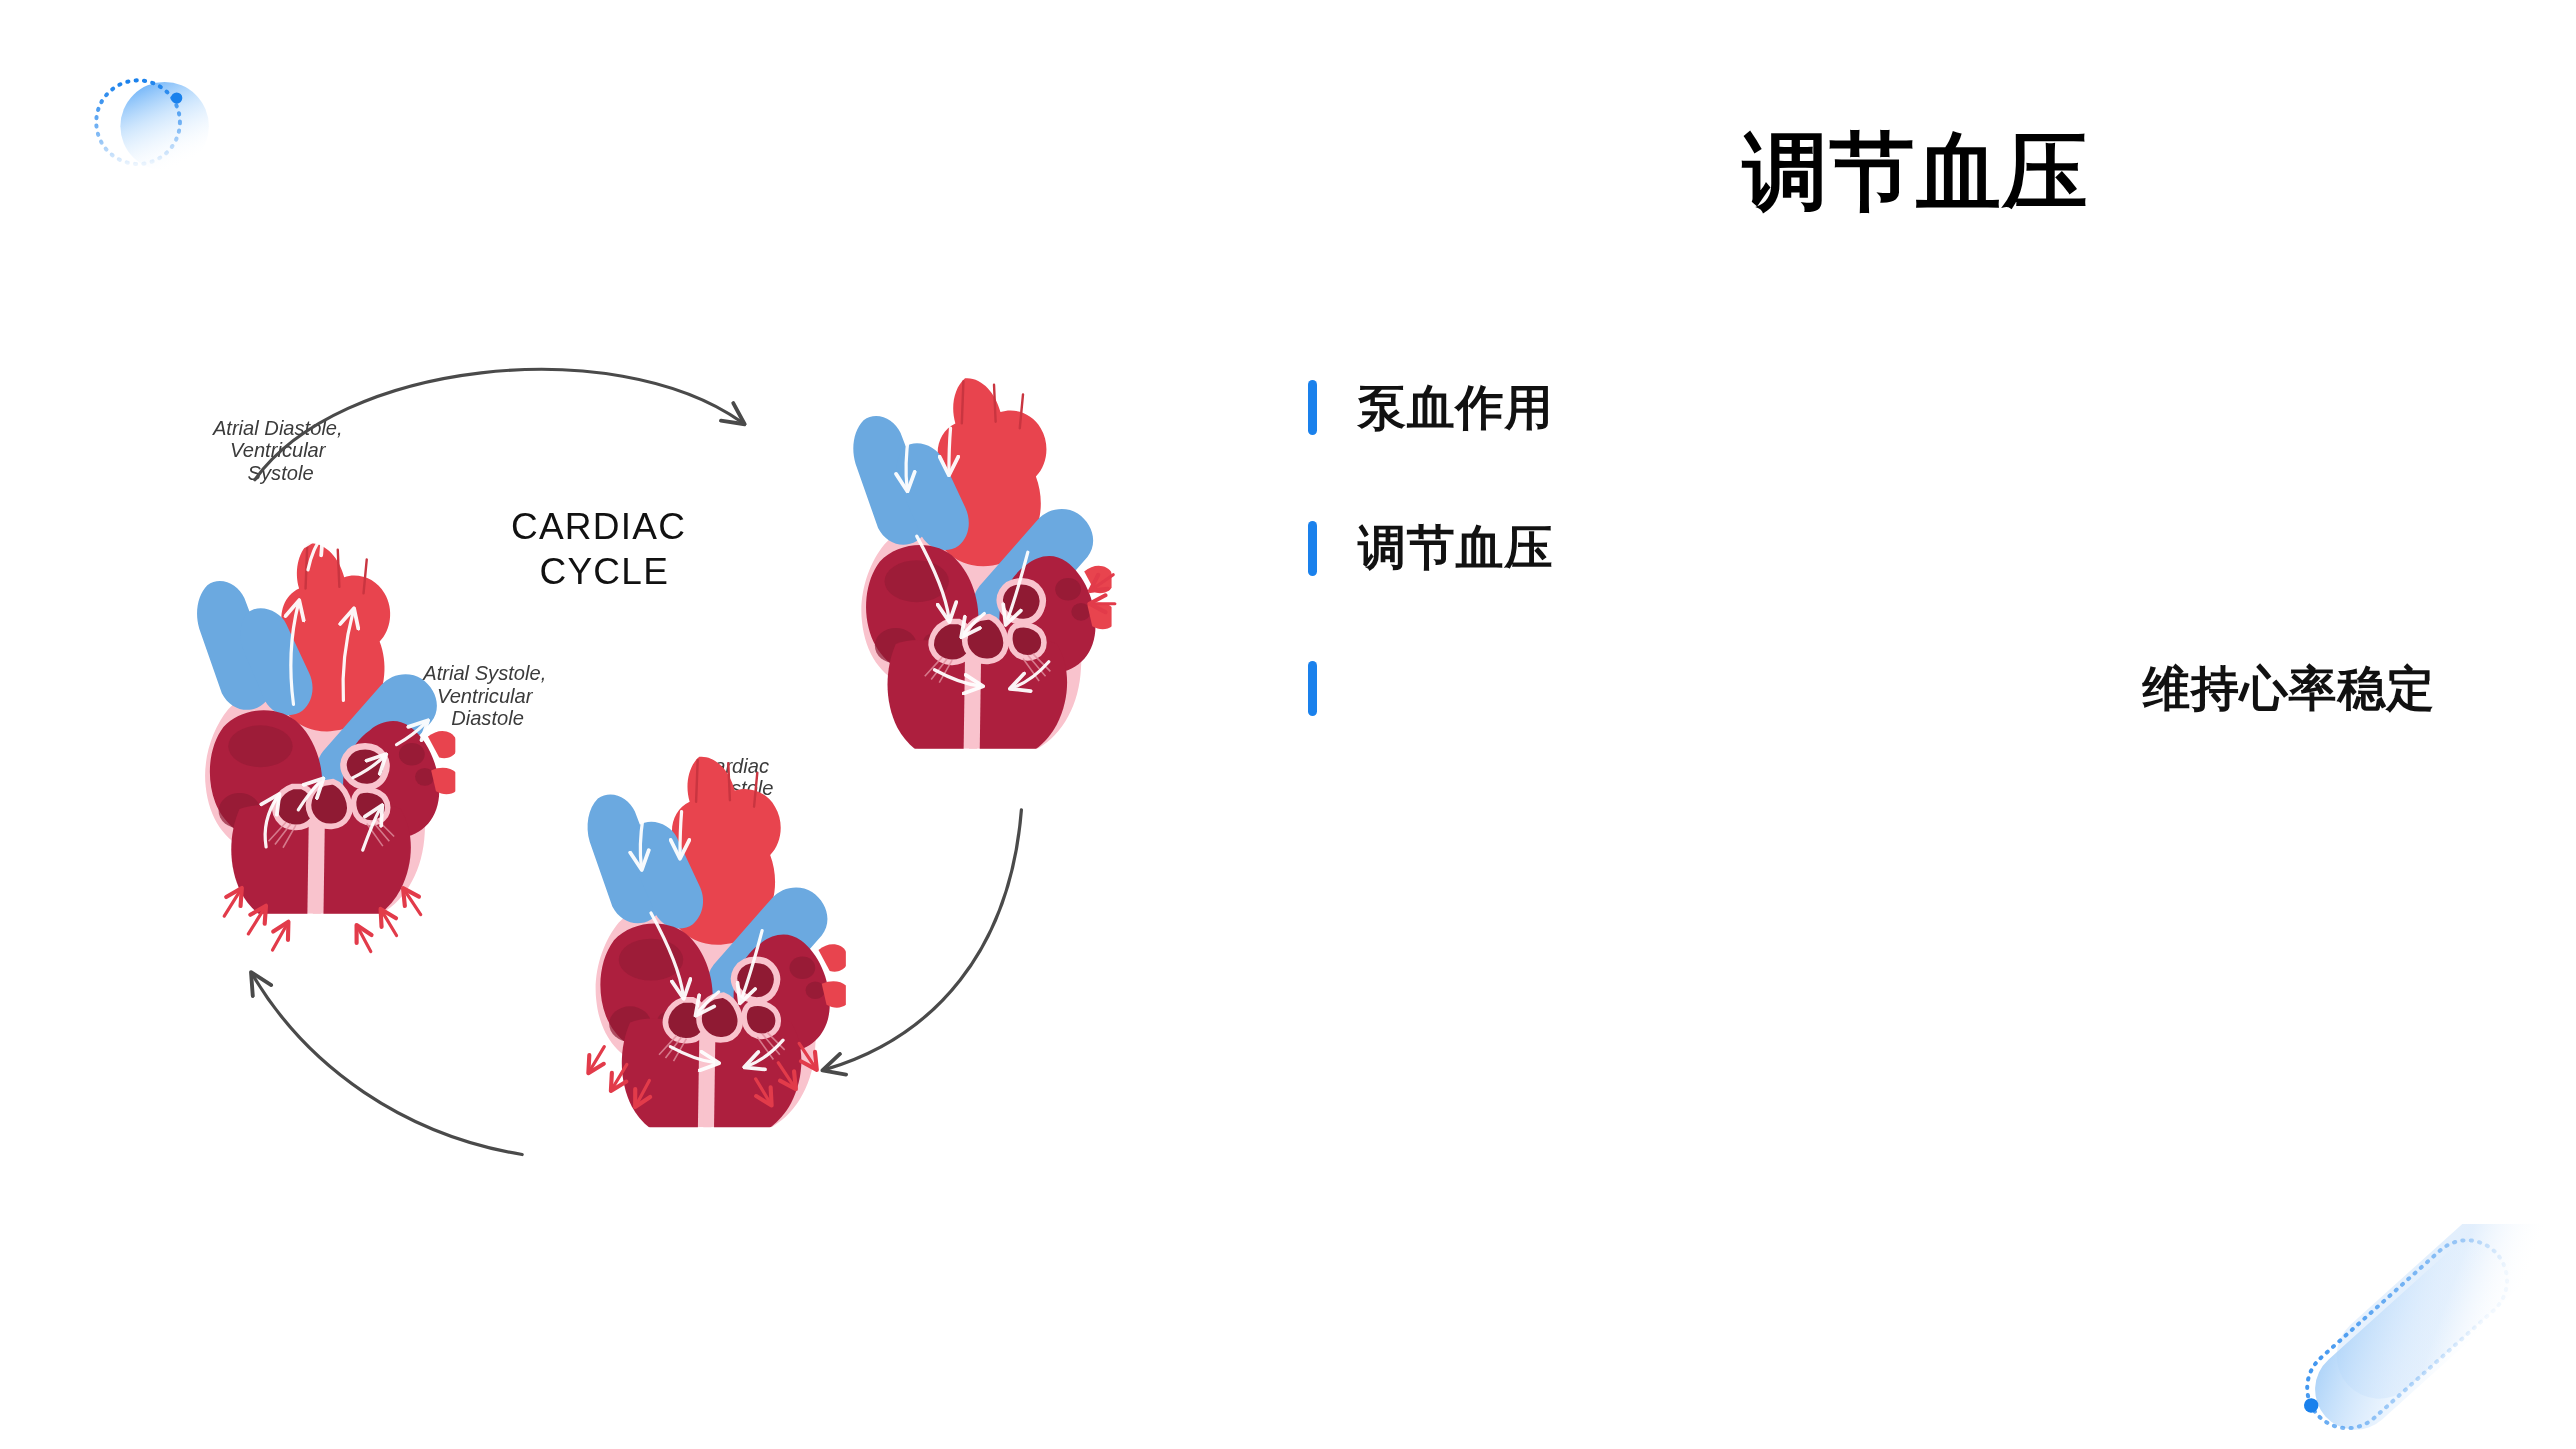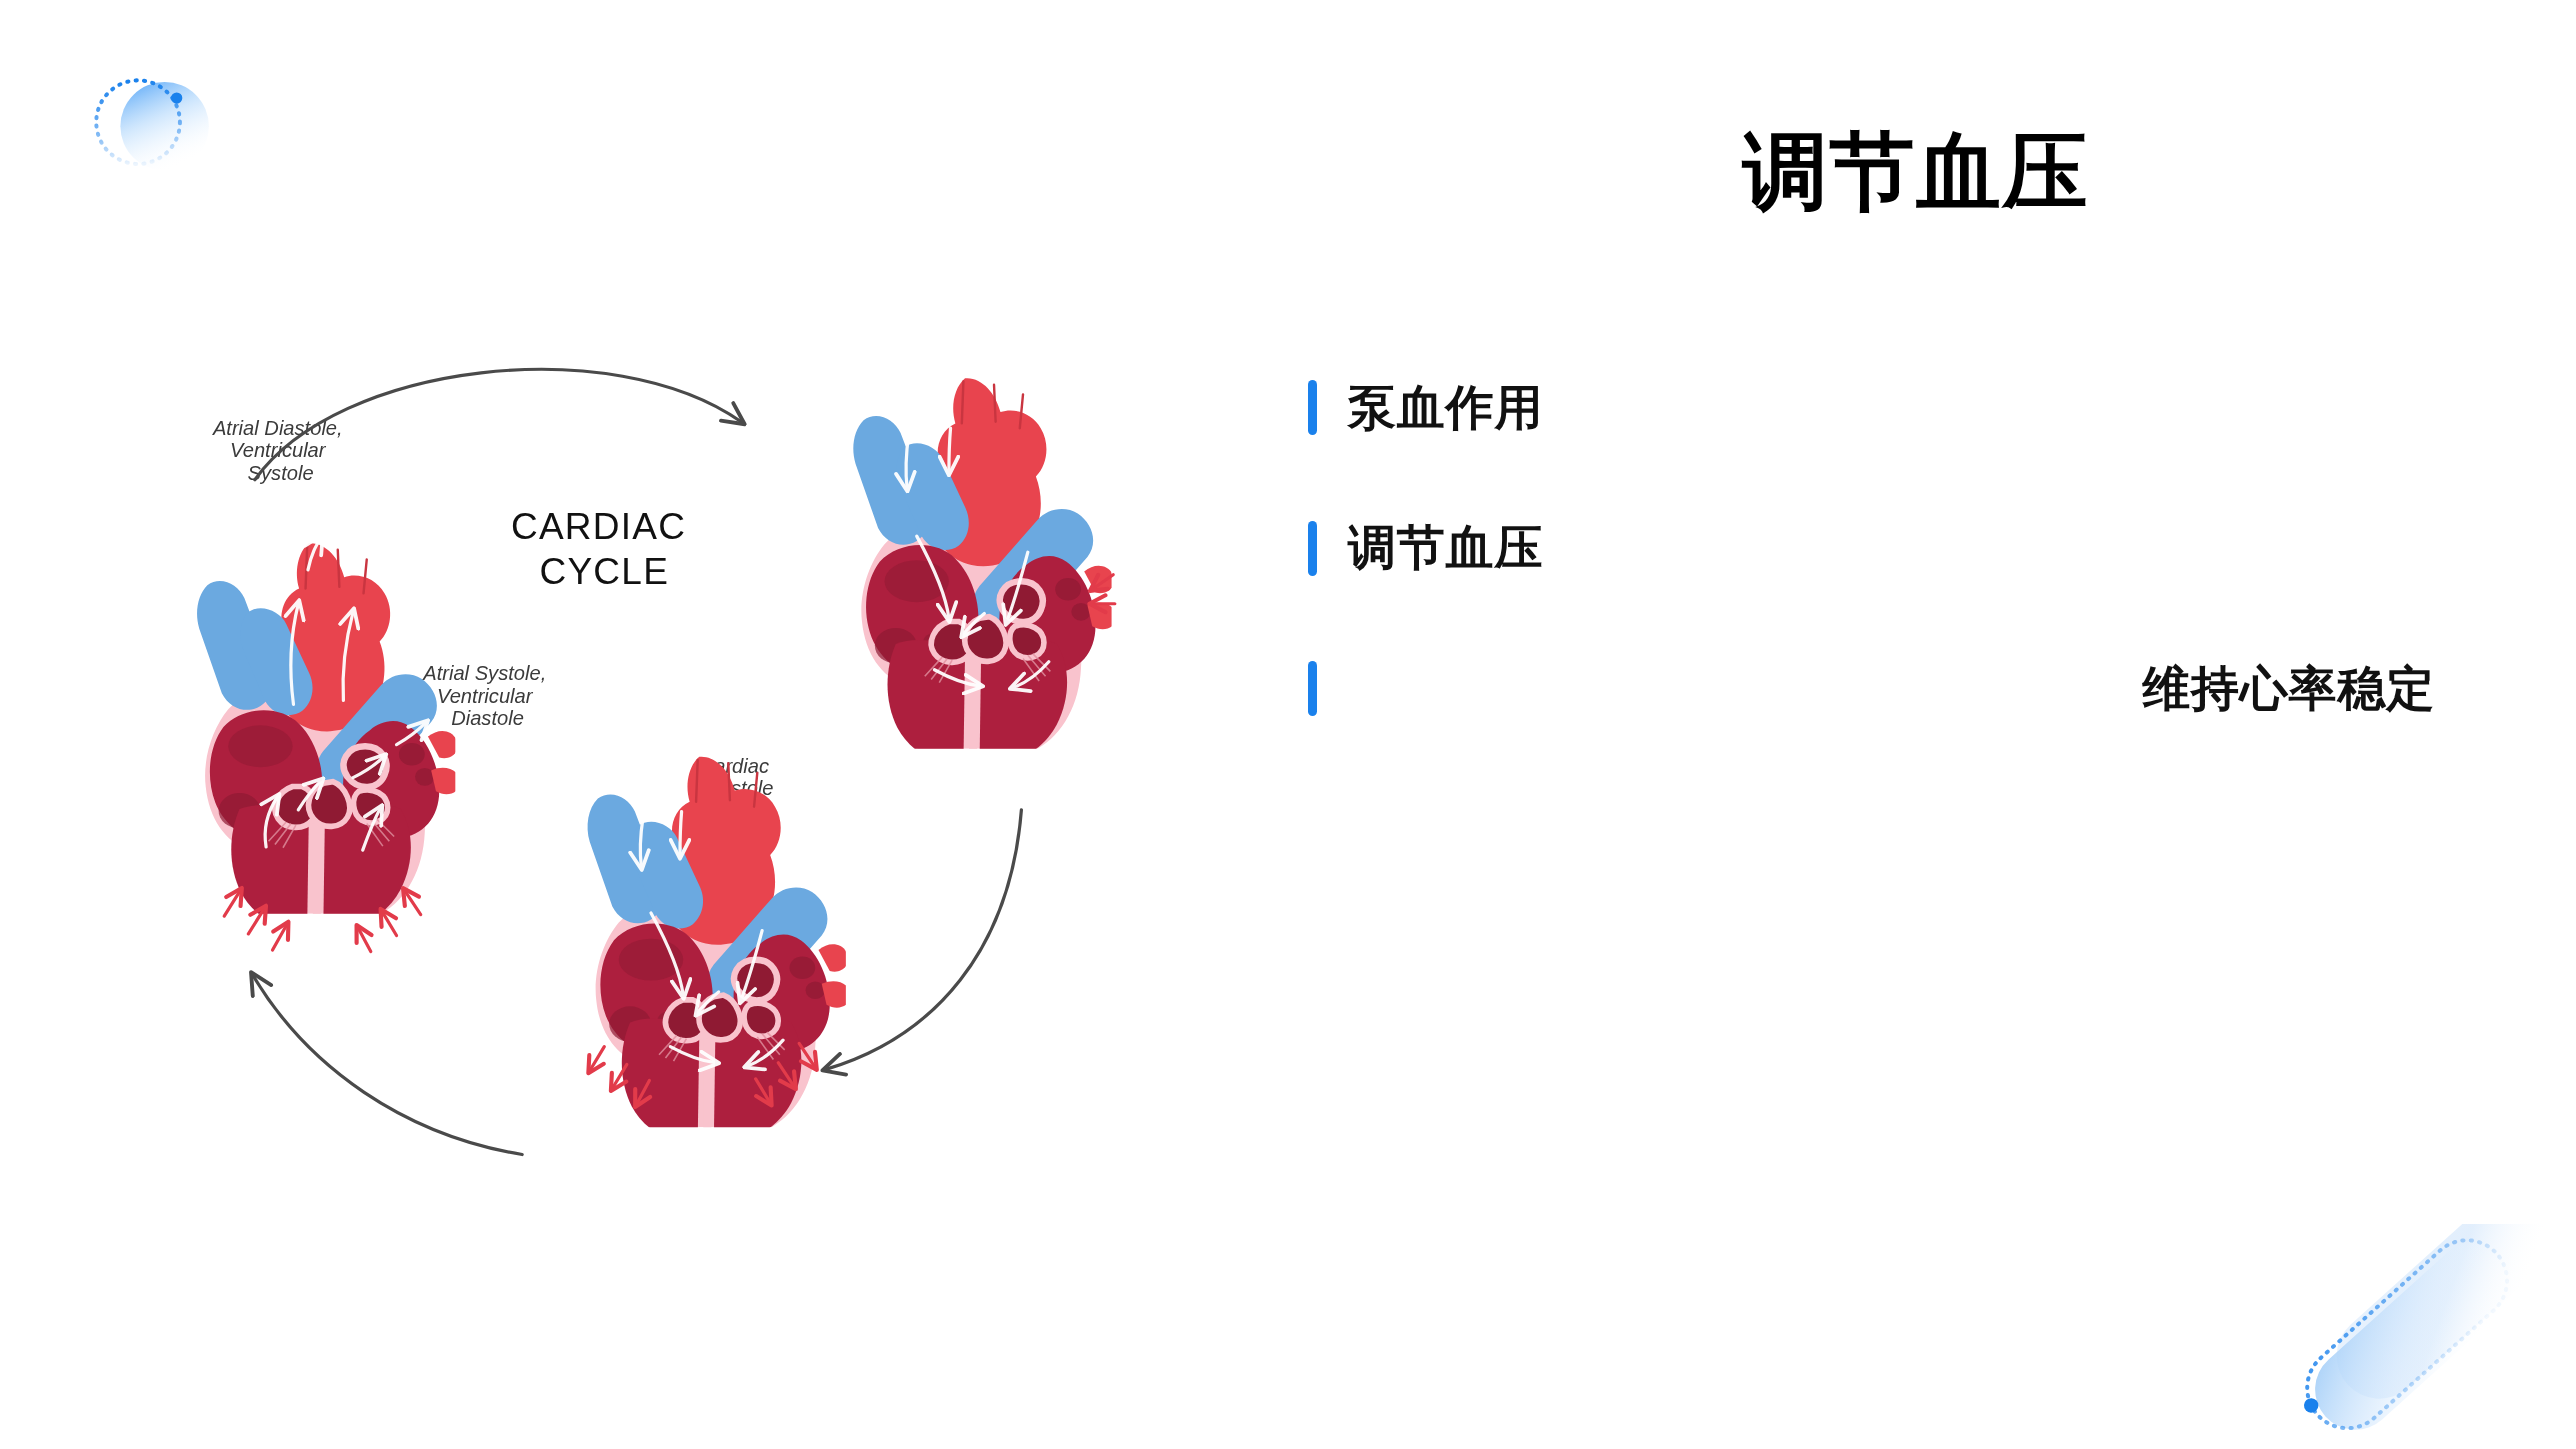--- a/index.html
+++ b/index.html
@@ -33,21 +33,21 @@
     color:#000000;
     letter-spacing:1.6px;
     line-height:1.2;
   }
 
   .sections {
     position:absolute;
     left:1308px; top:377px;
     width:1127px;
   }
-  .section { position:relative; padding-left:40px; margin-bottom:79px; }
+  .section { position:relative; padding-left:50px; margin-bottom:79px; }
   .section:last-child { margin-bottom:0;text-align:right; }
 
   .accent-bar {
     position:absolute;
     left:0; top:3.2px; bottom:3.2px;
     width:8.9px;
     border-radius:4.8px;
     background:#1a81ec;
   }
   .section-title {

